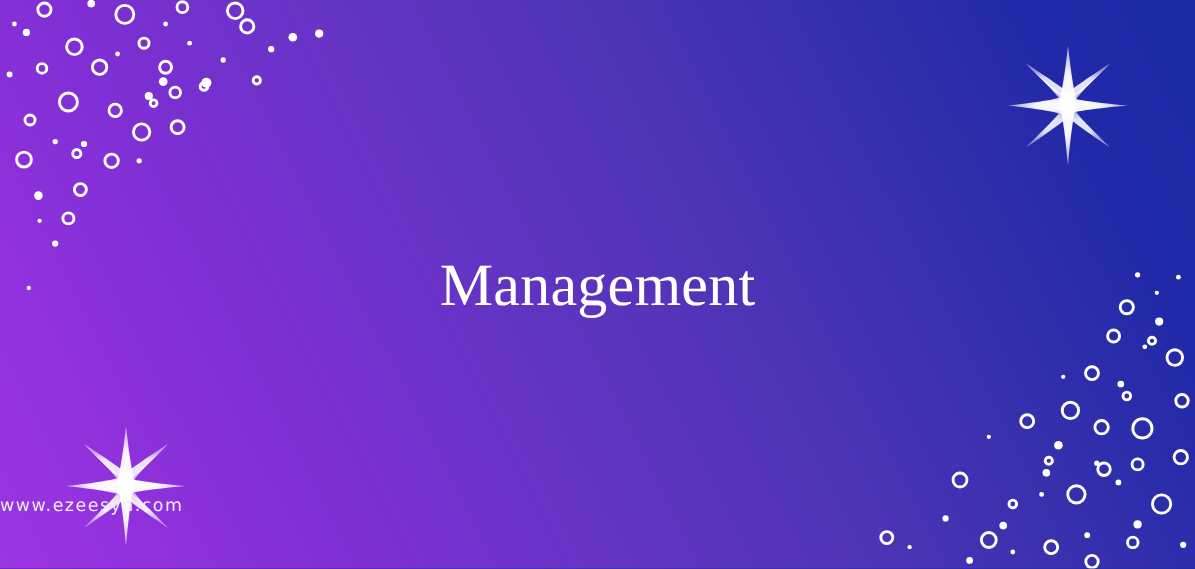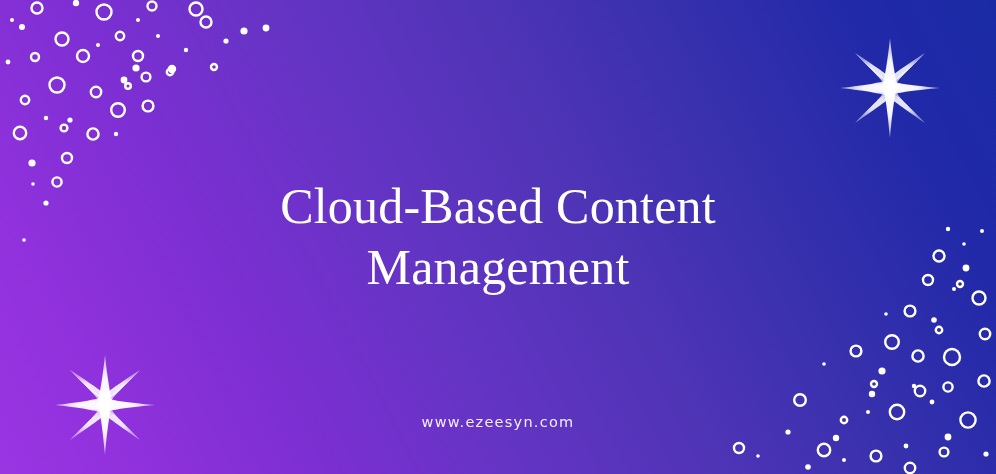--- a/index.html
+++ b/index.html
@@ -74,21 +74,21 @@
     letter-spacing: 0.2px;
     text-rendering: optimizeLegibility;
   }
   #headline .line { display: block; white-space: nowrap; }
 
   #site-url {
     position: absolute;
     left: 0;
     top: 414px;
     width: 996px;
-    text-align: center;
+    text-align: left;
     color: #f2eefb;
     font-family: "DejaVu Sans", sans-serif;
     font-size: 14.5px;
     font-weight: 400;
     letter-spacing: 1.25px;
   }
 </style>
 </head>
 <body>
 
@@ -229,20 +229,19 @@
       <path d="M2 52 C30 55 45 58 49 60 C53 58 68 55 102 52 C68 49 53 46 49 44 C45 46 30 49 2 52 Z"></path>
       <path d="M17 17 C38 37 45 42 49 44 C51 42 56 37 87 17 C66 38 61 43 59 47 C57 49 52 54 17 17 Z" opacity="0.9"></path>
       <path d="M87 17 C66 37 59 42 55 44 C53 42 48 37 17 17 C38 38 43 43 45 47 C47 49 52 54 87 17 Z" opacity="0.9"></path>
       <path d="M17 87 C38 66 45 61 49 59 C51 61 56 66 87 87 C66 66 61 61 59 57 C57 55 52 50 17 87 Z" opacity="0.9"></path>
       <path d="M87 87 C66 66 59 61 55 59 C53 61 48 66 17 87 C38 66 43 61 45 57 C47 55 52 50 87 87 Z" opacity="0.9"></path>
     </g>
   </svg>
 
   <div id="content">
     <h1 id="headline">
-      <span class="line">Cloud-Based Content</span>
       <span class="line">Management</span>
     </h1>
   </div>
 
   <div id="site-url">www.ezeesyn.com</div>
 
 </div>
 
 </body></html>

